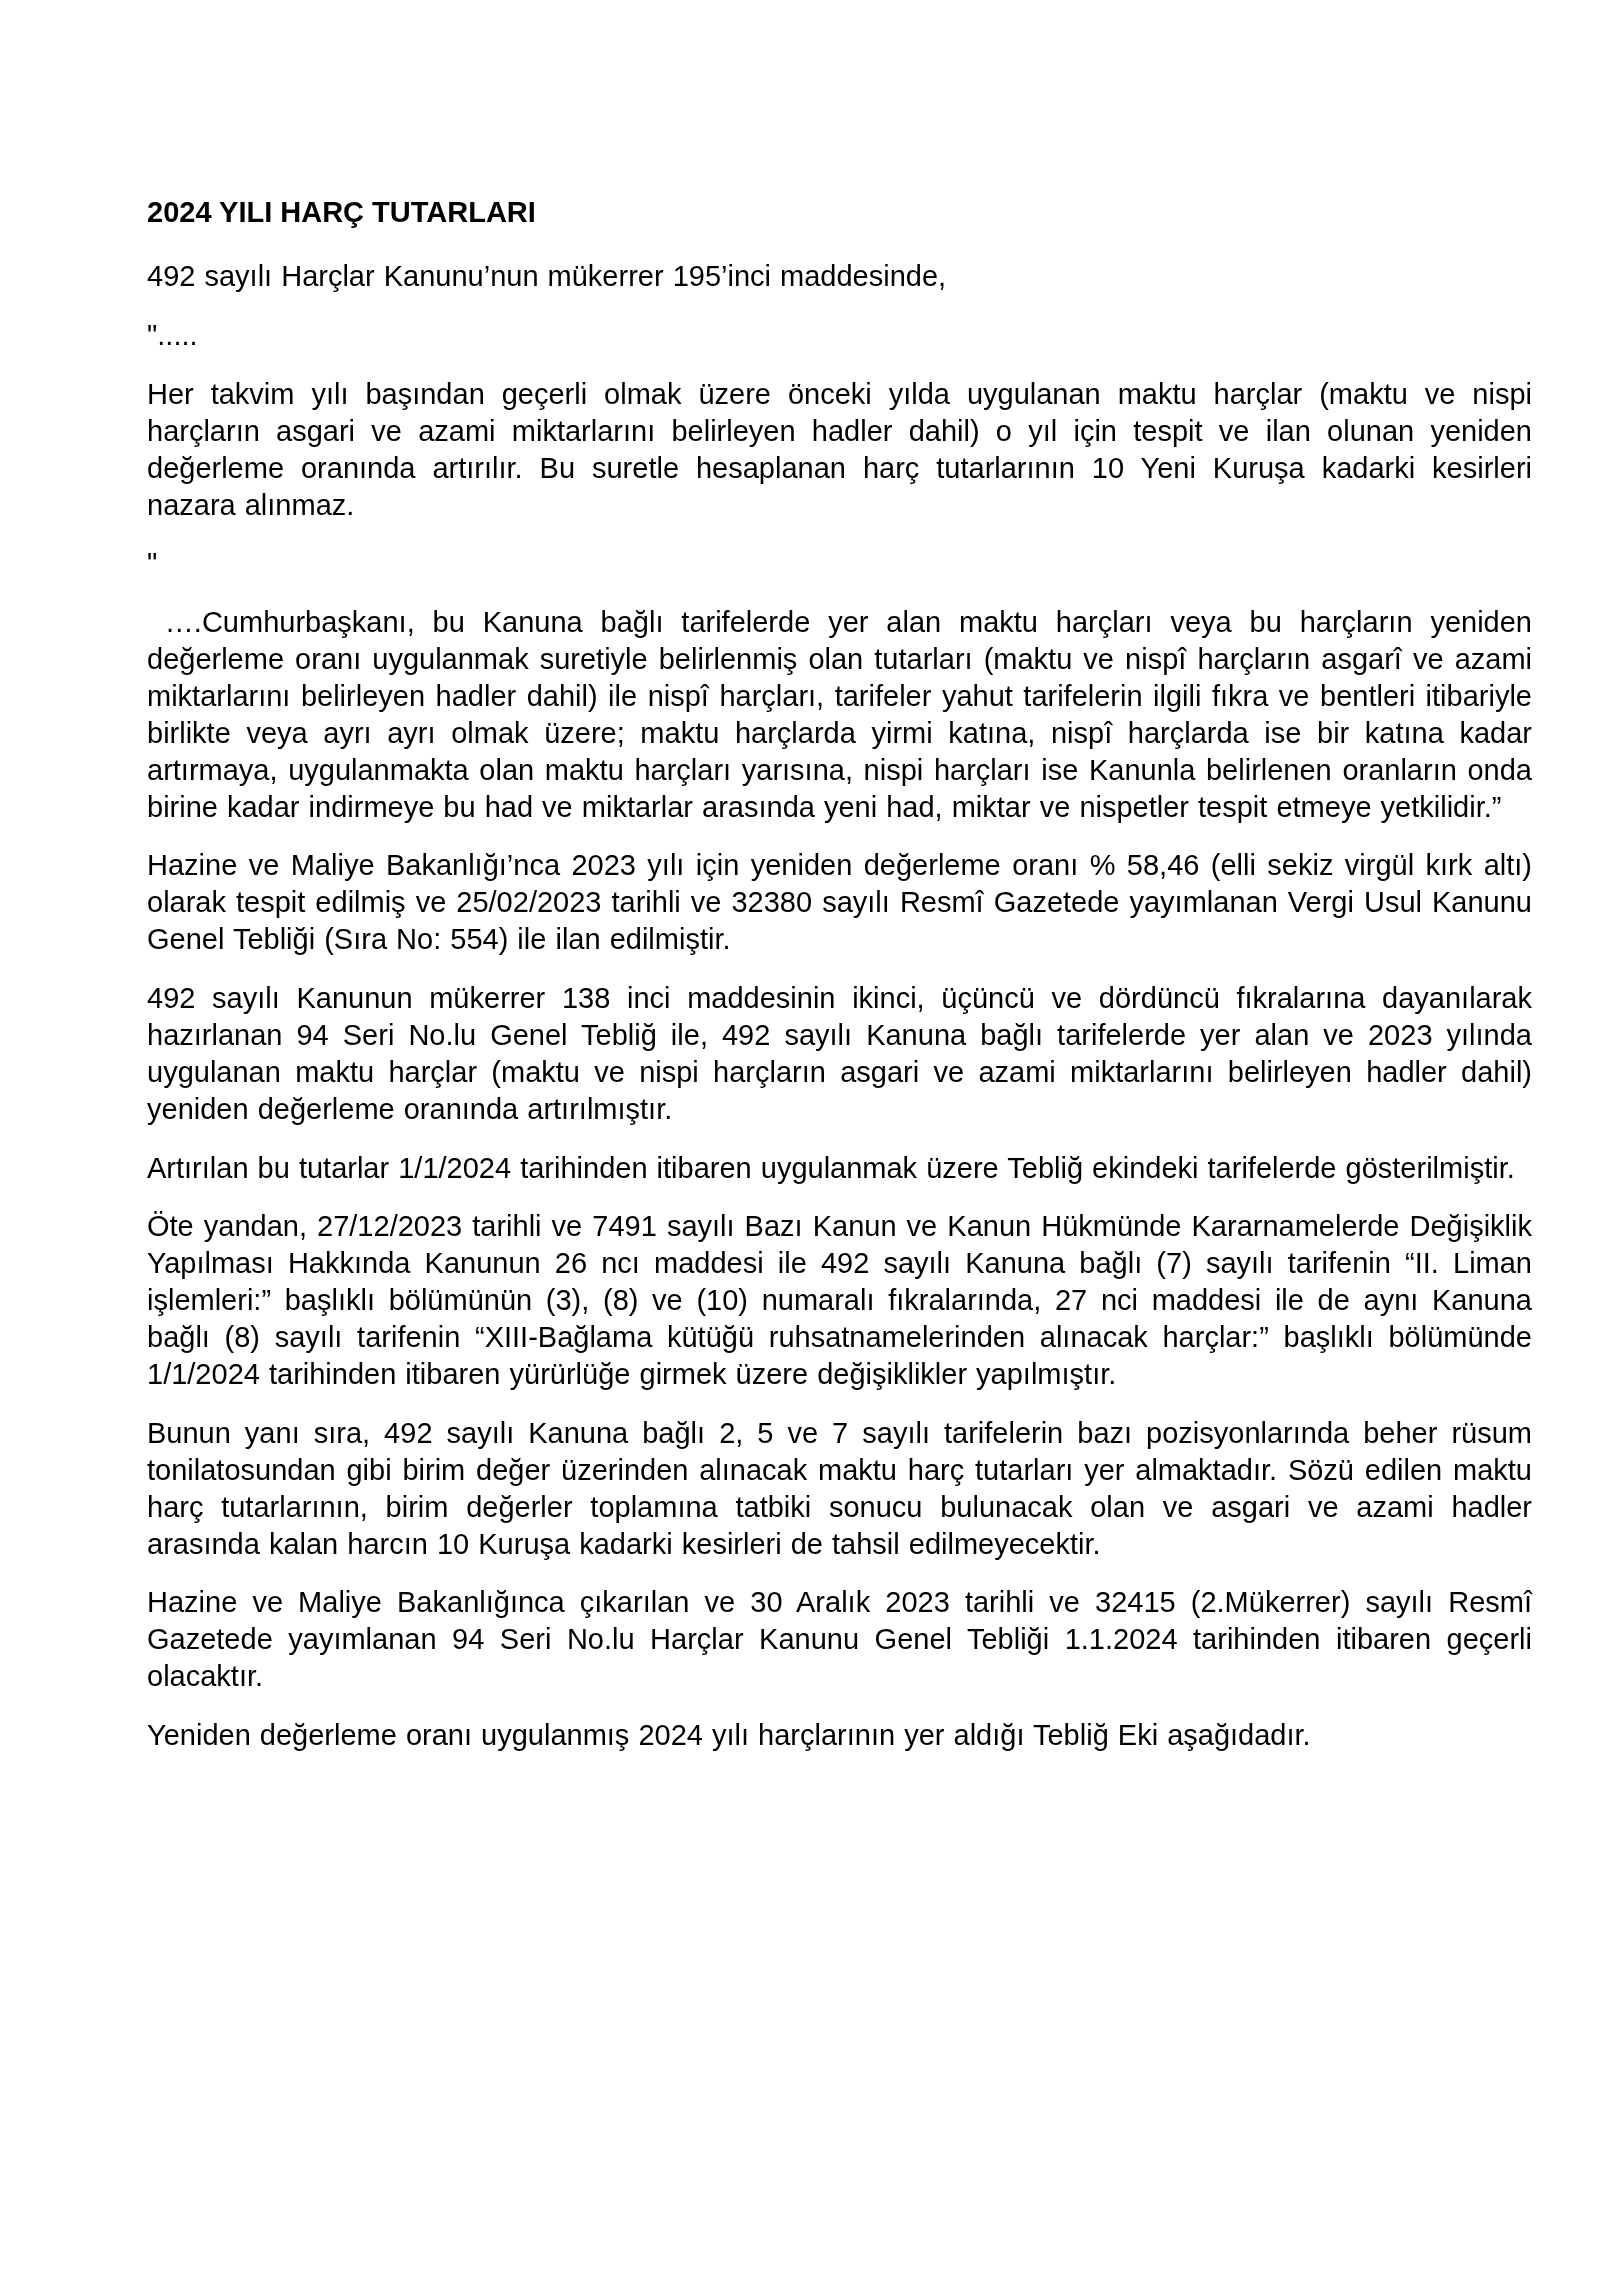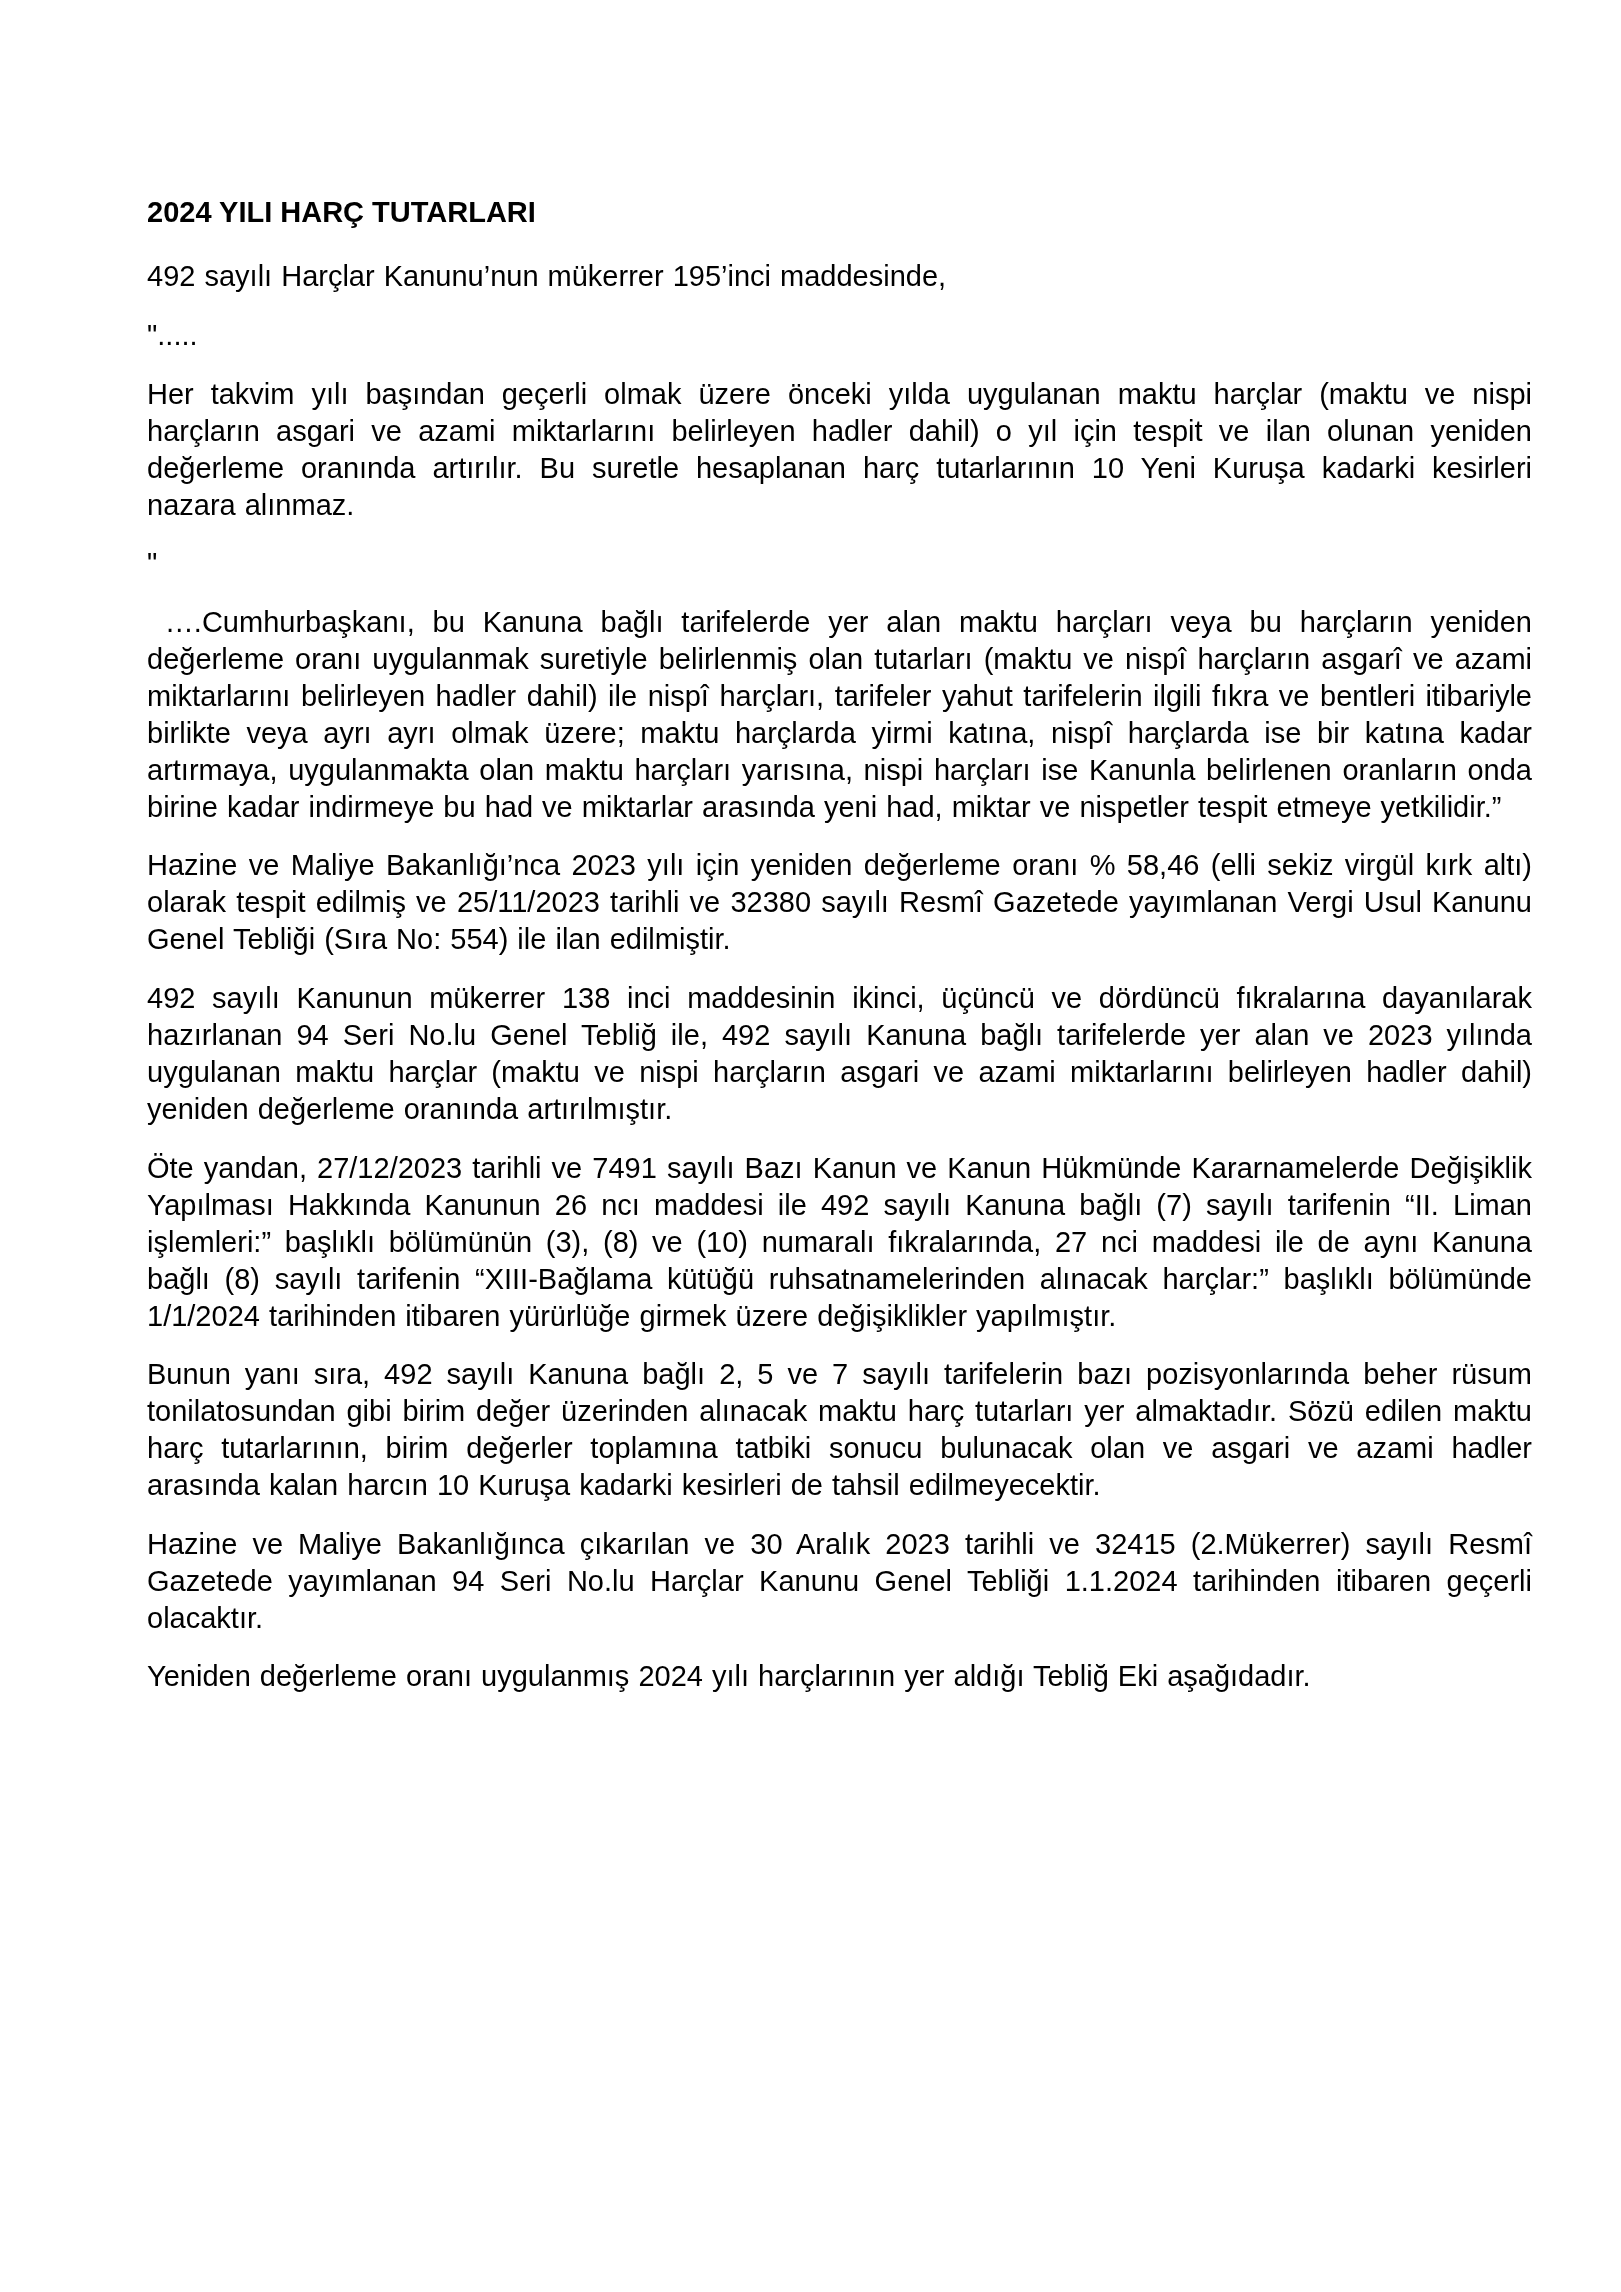--- a/index.html
+++ b/index.html
@@ -42,20 +42,21 @@
 </head>
 <body>
 
 <div class="page">
   <h1 class="doc-title">2024 YILI HARÇ TUTARLARI</h1>
   <p class="para">492 sayılı Harçlar Kanunu’nun mükerrer 195’inci maddesinde,</p>
   <p class="para">".....</p>
   <p class="para">Her takvim yılı başından geçerli olmak üzere önceki yılda uygulanan maktu harçlar (maktu ve nispi harçların asgari ve azami miktarlarını belirleyen hadler dahil) o yıl için tespit ve ilan olunan yeniden değerleme oranında artırılır. Bu suretle hesaplanan harç tutarlarının 10 Yeni Kuruşa kadarki kesirleri nazara alınmaz.</p>
   <p class="para">"</p>
   <p class="para">&nbsp;….Cumhurbaşkanı, bu Kanuna bağlı tarifelerde yer alan maktu harçları veya bu harçların yeniden değerleme oranı uygulanmak suretiyle belirlenmiş olan tutarları (maktu ve nispî harçların asgarî ve azami miktarlarını belirleyen hadler dahil) ile nispî harçları, tarifeler yahut tarifelerin ilgili fıkra ve bentleri itibariyle birlikte veya ayrı ayrı olmak üzere; maktu harçlarda yirmi katına, nispî harçlarda ise bir katına kadar artırmaya, uygulanmakta olan maktu harçları yarısına, nispi harçları ise Kanunla belirlenen oranların onda birine kadar indirmeye bu had ve miktarlar arasında yeni had, miktar ve nispetler tespit etmeye yetkilidir.”</p>
-  <p class="para">Hazine ve Maliye Bakanlığı’nca 2023 yılı için yeniden değerleme oranı % 58,46 (elli sekiz virgül kırk altı) olarak tespit edilmiş ve 25/11/2023 tarihli ve 32380 sayılı Resmî Gazetede yayımlanan Vergi Usul Kanunu Genel Tebliği (Sıra No: 554) ile ilan edilmiştir.</p>
+  <p class="para">Hazine ve Maliye Bakanlığı’nca 2023 yılı için yeniden değerleme oranı % 58,46 (elli sekiz virgül kırk altı) olarak tespit edilmiş ve 25/02/2023 tarihli ve 32380 sayılı Resmî Gazetede yayımlanan Vergi Usul Kanunu Genel Tebliği (Sıra No: 554) ile ilan edilmiştir.</p>
   <p class="para">492 sayılı Kanunun mükerrer 138 inci maddesinin ikinci, üçüncü ve dördüncü fıkralarına dayanılarak hazırlanan 94 Seri No.lu Genel Tebliğ ile, 492 sayılı Kanuna bağlı tarifelerde yer alan ve 2023 yılında uygulanan maktu harçlar (maktu ve nispi harçların asgari ve azami miktarlarını belirleyen hadler dahil) yeniden değerleme oranında artırılmıştır.</p>
+  <p class="para">Artırılan bu tutarlar 1/1/2024 tarihinden itibaren uygulanmak üzere Tebliğ ekindeki tarifelerde gösterilmiştir.</p>
   <p class="para">Öte yandan, 27/12/2023 tarihli ve 7491 sayılı Bazı Kanun ve Kanun Hükmünde Kararnamelerde Değişiklik Yapılması Hakkında Kanunun 26 ncı maddesi ile 492 sayılı Kanuna bağlı (7) sayılı tarifenin “II. Liman işlemleri:” başlıklı bölümünün (3), (8) ve (10) numaralı fıkralarında, 27 nci maddesi ile de aynı Kanuna bağlı (8) sayılı tarifenin “XIII-Bağlama kütüğü ruhsatnamelerinden alınacak harçlar:” başlıklı bölümünde 1/1/2024 tarihinden itibaren yürürlüğe girmek üzere değişiklikler yapılmıştır.</p>
   <p class="para">Bunun yanı sıra, 492 sayılı Kanuna bağlı 2, 5 ve 7 sayılı tarifelerin bazı pozisyonlarında beher rüsum tonilatosundan gibi birim değer üzerinden alınacak maktu harç tutarları yer almaktadır. Sözü edilen maktu harç tutarlarının, birim değerler toplamına tatbiki sonucu bulunacak olan ve asgari ve azami hadler arasında kalan harcın 10 Kuruşa kadarki kesirleri de tahsil edilmeyecektir.</p>
   <p class="para">Hazine ve Maliye Bakanlığınca çıkarılan ve 30 Aralık 2023 tarihli ve 32415 (2.Mükerrer) sayılı Resmî Gazetede yayımlanan 94 Seri No.lu Harçlar Kanunu Genel Tebliği 1.1.2024 tarihinden itibaren geçerli olacaktır.</p>
   <p class="para">Yeniden değerleme oranı uygulanmış 2024 yılı harçlarının yer aldığı Tebliğ Eki aşağıdadır.</p>
 </div>
 
 
 </body></html>

